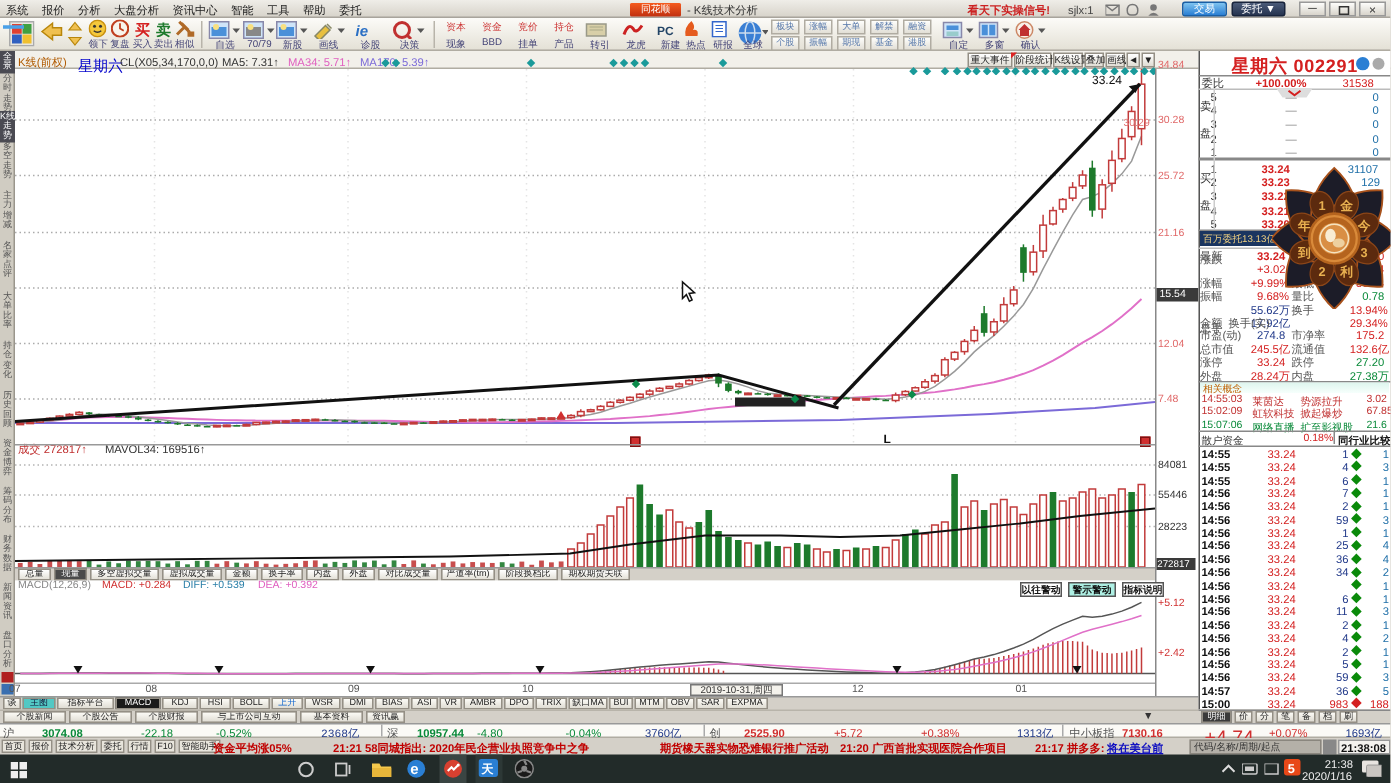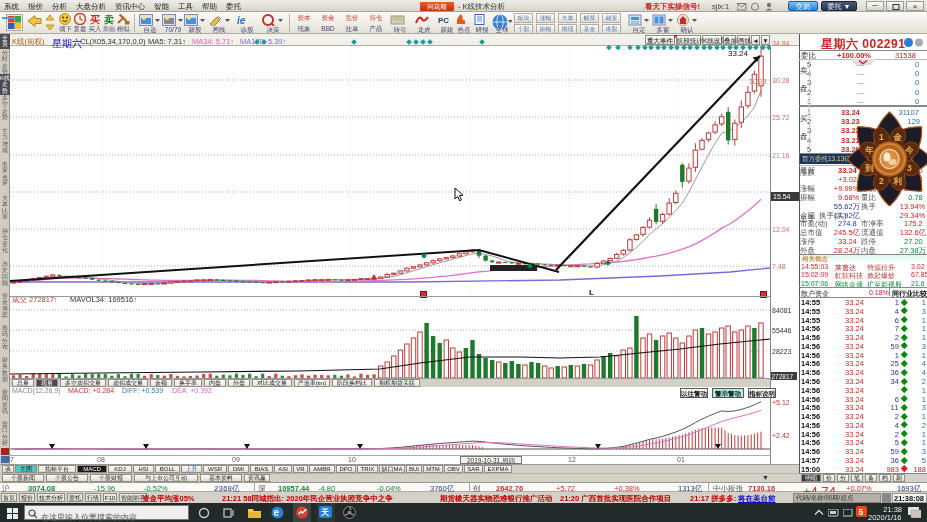--- a/index.html
+++ b/index.html
@@ -831,32 +831,32 @@
     <div class="abs" style="left:2px;top:473.5px;width:42px;height:8px;background:linear-gradient(#fcfbf6,#e0ddd4);border:1px solid #948f85;font-size:6px;color:#222;text-align:center;line-height:7.5px;overflow:hidden">个股新闻</div>
     <div class="abs" style="left:46px;top:473.5px;width:42px;height:8px;background:linear-gradient(#fcfbf6,#e0ddd4);border:1px solid #948f85;font-size:6px;color:#222;text-align:center;line-height:7.5px;overflow:hidden">个股公告</div>
     <div class="abs" style="left:90px;top:473.5px;width:42px;height:8px;background:linear-gradient(#fcfbf6,#e0ddd4);border:1px solid #948f85;font-size:6px;color:#222;text-align:center;line-height:7.5px;overflow:hidden">个股财报</div>
     <div class="abs" style="left:134px;top:473.5px;width:64px;height:8px;background:linear-gradient(#fcfbf6,#e0ddd4);border:1px solid #948f85;font-size:6px;color:#222;text-align:center;line-height:7.5px;overflow:hidden">与上市公司互动</div>
     <div class="abs" style="left:200px;top:473.5px;width:42px;height:8px;background:linear-gradient(#fcfbf6,#e0ddd4);border:1px solid #948f85;font-size:6px;color:#222;text-align:center;line-height:7.5px;overflow:hidden">基本资料</div>
     <div class="abs" style="left:244px;top:473.5px;width:26px;height:8px;background:linear-gradient(#fcfbf6,#e0ddd4);border:1px solid #948f85;font-size:6px;color:#222;text-align:center;line-height:7.5px;overflow:hidden">资讯赢</div>
     <div class="abs" style="left:762px;top:473.5px;font-size:7px;color:#333;white-space:nowrap;">▼</div>
     <div class="abs" style="left:0;top:482px;width:927px;height:10px;background:#fbfaf6;border-top:1px solid #999;border-bottom:1px solid #b0aca2"></div>
     <div class="abs" style="left:2px;top:483.5px;font-size:7.5px;color:#555;white-space:nowrap;">沪</div>
     <div class="abs" style="left:28px;top:483.5px;font-size:7.5px;color:#0a8a3a;white-space:nowrap;font-weight:bold">3074.08</div>
-    <div class="abs" style="left:94px;top:483.5px;font-size:7.5px;color:#0a8a3a;white-space:nowrap;">-15.96</div>
+    <div class="abs" style="left:94px;top:483.5px;font-size:7.5px;color:#0a8a3a;white-space:nowrap;">-22.18</div>
     <div class="abs" style="left:144px;top:483.5px;font-size:7.5px;color:#0a8a3a;white-space:nowrap;">-0.52%</div>
     <div class="abs" style="left:214px;top:483.5px;font-size:7.5px;color:#223a8a;white-space:nowrap;font-family:Liberation Mono, monospace;">2368亿</div>
     <div class="abs" style="left:254px;top:483px;width:1px;height:8px;background:#aaa"></div>
     <div class="abs" style="left:258px;top:483.5px;font-size:7.5px;color:#555;white-space:nowrap;">深</div>
     <div class="abs" style="left:278px;top:483.5px;font-size:7.5px;color:#0a8a3a;white-space:nowrap;font-weight:bold">10957.44</div>
     <div class="abs" style="left:318px;top:483.5px;font-size:7.5px;color:#0a8a3a;white-space:nowrap;">-4.80</div>
     <div class="abs" style="left:377px;top:483.5px;font-size:7.5px;color:#0a8a3a;white-space:nowrap;">-0.04%</div>
     <div class="abs" style="left:430px;top:483.5px;font-size:7.5px;color:#223a8a;white-space:nowrap;">3760亿</div>
     <div class="abs" style="left:469px;top:483px;width:1px;height:8px;background:#aaa"></div>
     <div class="abs" style="left:473px;top:483.5px;font-size:7.5px;color:#555;white-space:nowrap;">创</div>
-    <div class="abs" style="left:496px;top:483.5px;font-size:7.5px;color:#d03030;white-space:nowrap;font-weight:bold">2642.76</div>
+    <div class="abs" style="left:496px;top:483.5px;font-size:7.5px;color:#d03030;white-space:nowrap;font-weight:bold">2525.90</div>
     <div class="abs" style="left:556px;top:483.5px;font-size:7.5px;color:#d03030;white-space:nowrap;">+5.72</div>
     <div class="abs" style="left:614px;top:483.5px;font-size:7.5px;color:#d03030;white-space:nowrap;">+0.38%</div>
     <div class="abs" style="left:678px;top:483.5px;font-size:7.5px;color:#223a8a;white-space:nowrap;">1313亿</div>
     <div class="abs" style="left:708px;top:483px;width:1px;height:8px;background:#aaa"></div>
     <div class="abs" style="left:713px;top:483.5px;font-size:7.5px;color:#555;white-space:nowrap;">中小板指</div>
     <div class="abs" style="left:748px;top:483.5px;font-size:7.5px;color:#d03030;white-space:nowrap;font-weight:bold">7130.16</div>
     <div class="abs" style="left:803px;top:483.5px;font-size:13px;color:#d03030;white-space:nowrap;">+4.74</div>
     <div class="abs" style="left:846px;top:483.5px;font-size:7.5px;color:#d03030;white-space:nowrap;">+0.07%</div>
     <div class="abs" style="left:897px;top:483.5px;font-size:7.5px;color:#223a8a;white-space:nowrap;">1693亿</div>
     <div class="abs" style="left:0;top:492px;width:927px;height:11px;background:#d4d0c8"></div>
@@ -878,24 +878,20 @@
     <div class="abs" style="left:882px;top:492.5px;width:9px;height:10px;background:#888"></div>
     <div class="abs" style="left:892px;top:492.5px;width:35px;height:10px;background:#f4f2ee;border:1px solid #999"></div>
     <div class="abs" style="left:894px;top:493.5px;font-size:7.5px;color:#111;white-space:nowrap;font-weight:bold">21:38:08</div>
     <div class="abs" style="left:0;top:503px;width:927px;height:19px;background:#222b29"></div>
     <svg class="abs" style="left:7px;top:508px" width="12" height="11">
       <rect x="0" y="0" width="5" height="5" fill="#eee"></rect>
       <rect x="6" y="0" width="5" height="5" fill="#eee"></rect>
       <rect x="0" y="6" width="5" height="5" fill="#eee"></rect>
       <rect x="6" y="6" width="5" height="5" fill="#eee"></rect>
     </svg>
-    <div class="abs" style="left:24px;top:505px;width:165px;height:15px;background:#f0efed;border:1px solid #777"><span style="font-size:8px;color:#555;padding-left:16px;line-height:14px;display:inline-block">在这里输入你要搜索的内容</span><svg style="position:absolute;left:3px;top:3px" width="9" height="9">
-        <circle cx="4" cy="4" r="3" fill="none" stroke="#444" stroke-width="1.2"></circle>
-        <path d="M6 6 L9 9" stroke="#444" stroke-width="1.2"></path>
-      </svg></div>
     <svg class="abs" style="left:198px;top:507px" width="12" height="12">
       <circle cx="6" cy="6" r="4.5" fill="none" stroke="#ccc" stroke-width="1.4"></circle>
     </svg>
     <svg class="abs" style="left:223px;top:507px" width="12" height="12">
       <rect x="1" y="2" width="7" height="8" fill="none" stroke="#ccc" stroke-width="1.2"></rect>
       <path d="M10 3 L10 9" stroke="#ccc" stroke-width="1.2"></path>
     </svg>
     <svg class="abs" style="left:248px;top:507px" width="13" height="12">
       <path d="M0 2 L5 2 L6 4 L13 4 L13 11 L0 11 Z" fill="#f5c84c"></path>
       <rect x="0" y="5" width="13" height="6" fill="#e8b63a"></rect>

